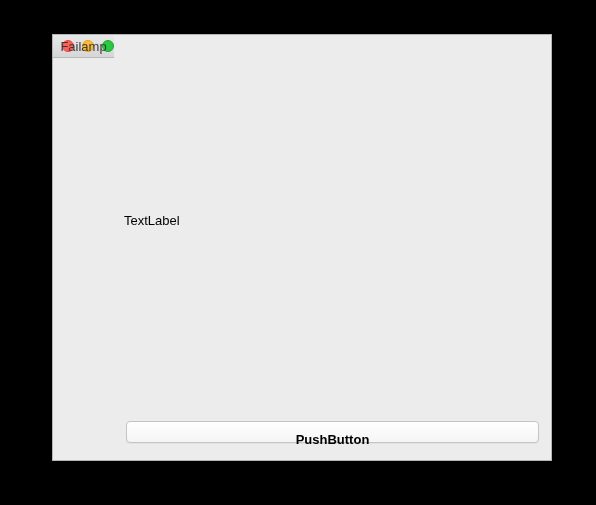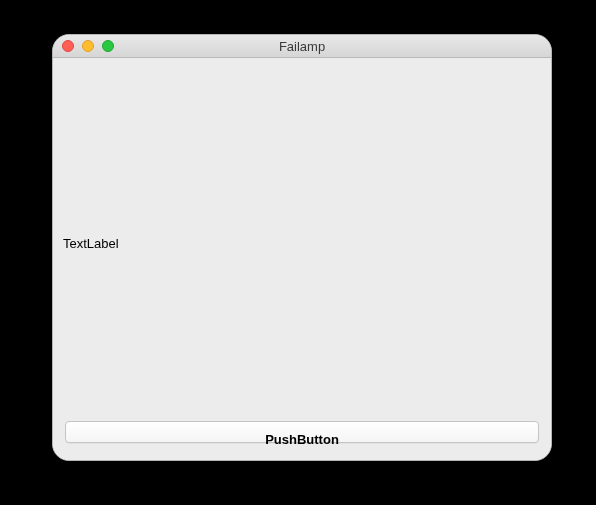--- a/index.html
+++ b/index.html
@@ -11,26 +11,26 @@
     font-family: "Helvetica Neue", Helvetica, Arial, sans-serif;
     -webkit-font-smoothing: antialiased;
   }
   .window {
     position: absolute;
     left: 52px;
     top: 34px;
     width: 498px;
     height: 425px;
     background: #ececec;
-    border-radius: 17px;
+    border-radius: 0;
     border: 1px solid #b5b5b5;
     box-shadow: 0 20px 40px rgba(0,0,0,0.4);
     overflow: hidden;
     display: flex;
-    flex-direction: column;
+    flex-direction: row;
   }
   .titlebar {
     height: 22px;
     flex: 0 0 22px;
     background: linear-gradient(to bottom, #e8e8e8, #d6d6d6);
     border-bottom: 1px solid #b9b9b9;
     display: flex;
     align-items: center;
     position: relative;
   }

